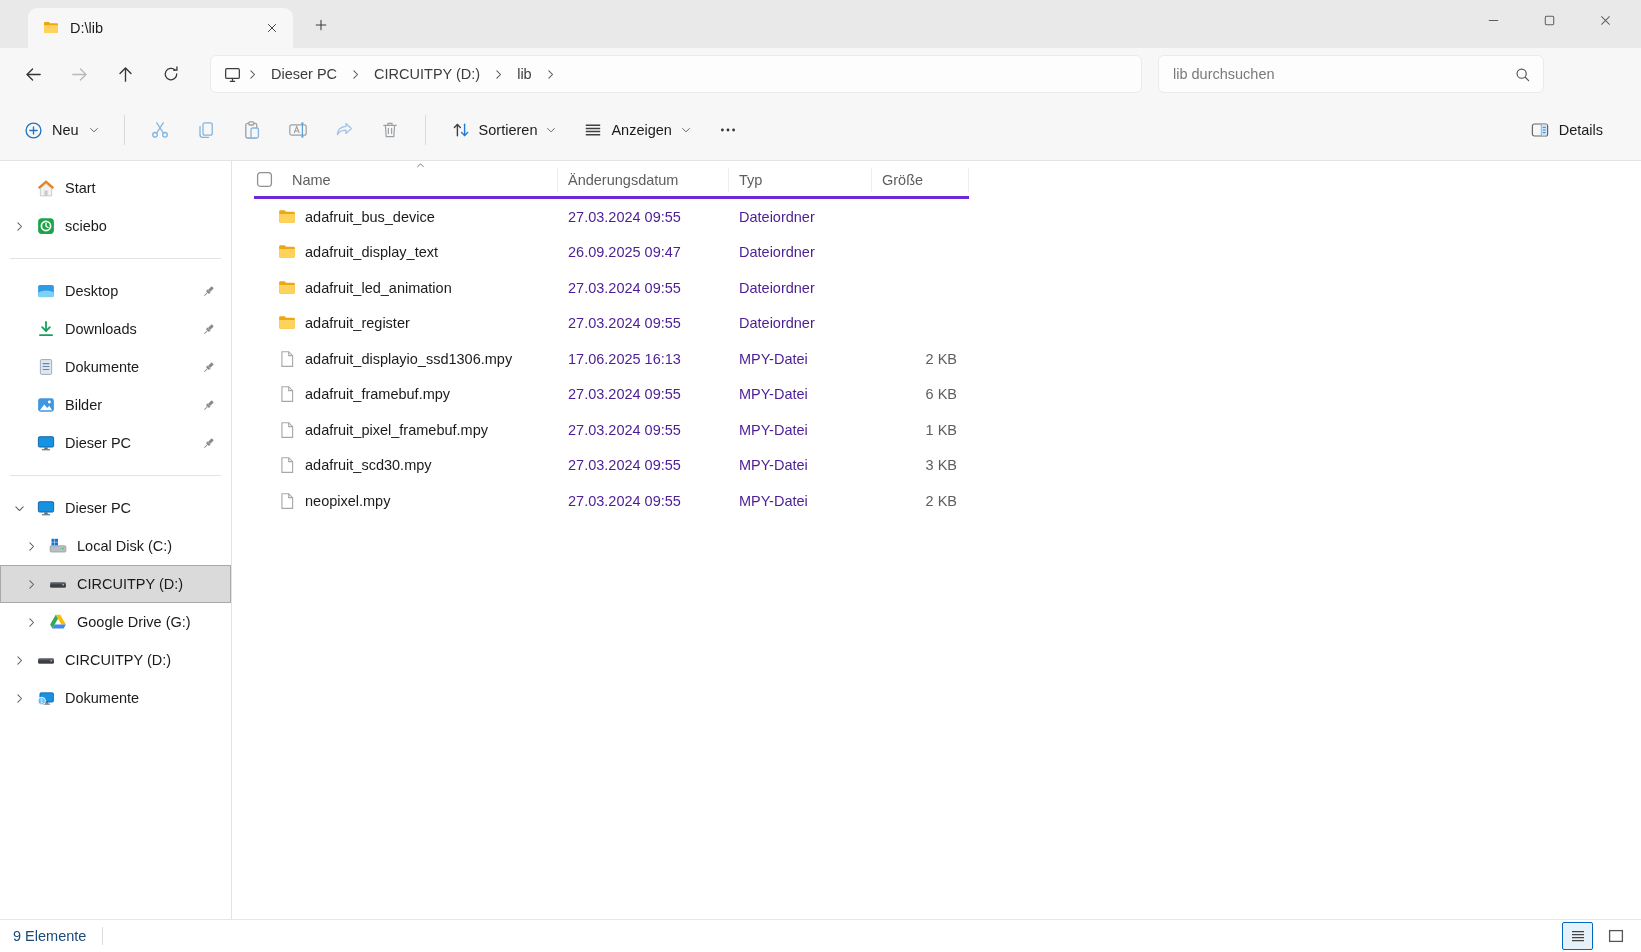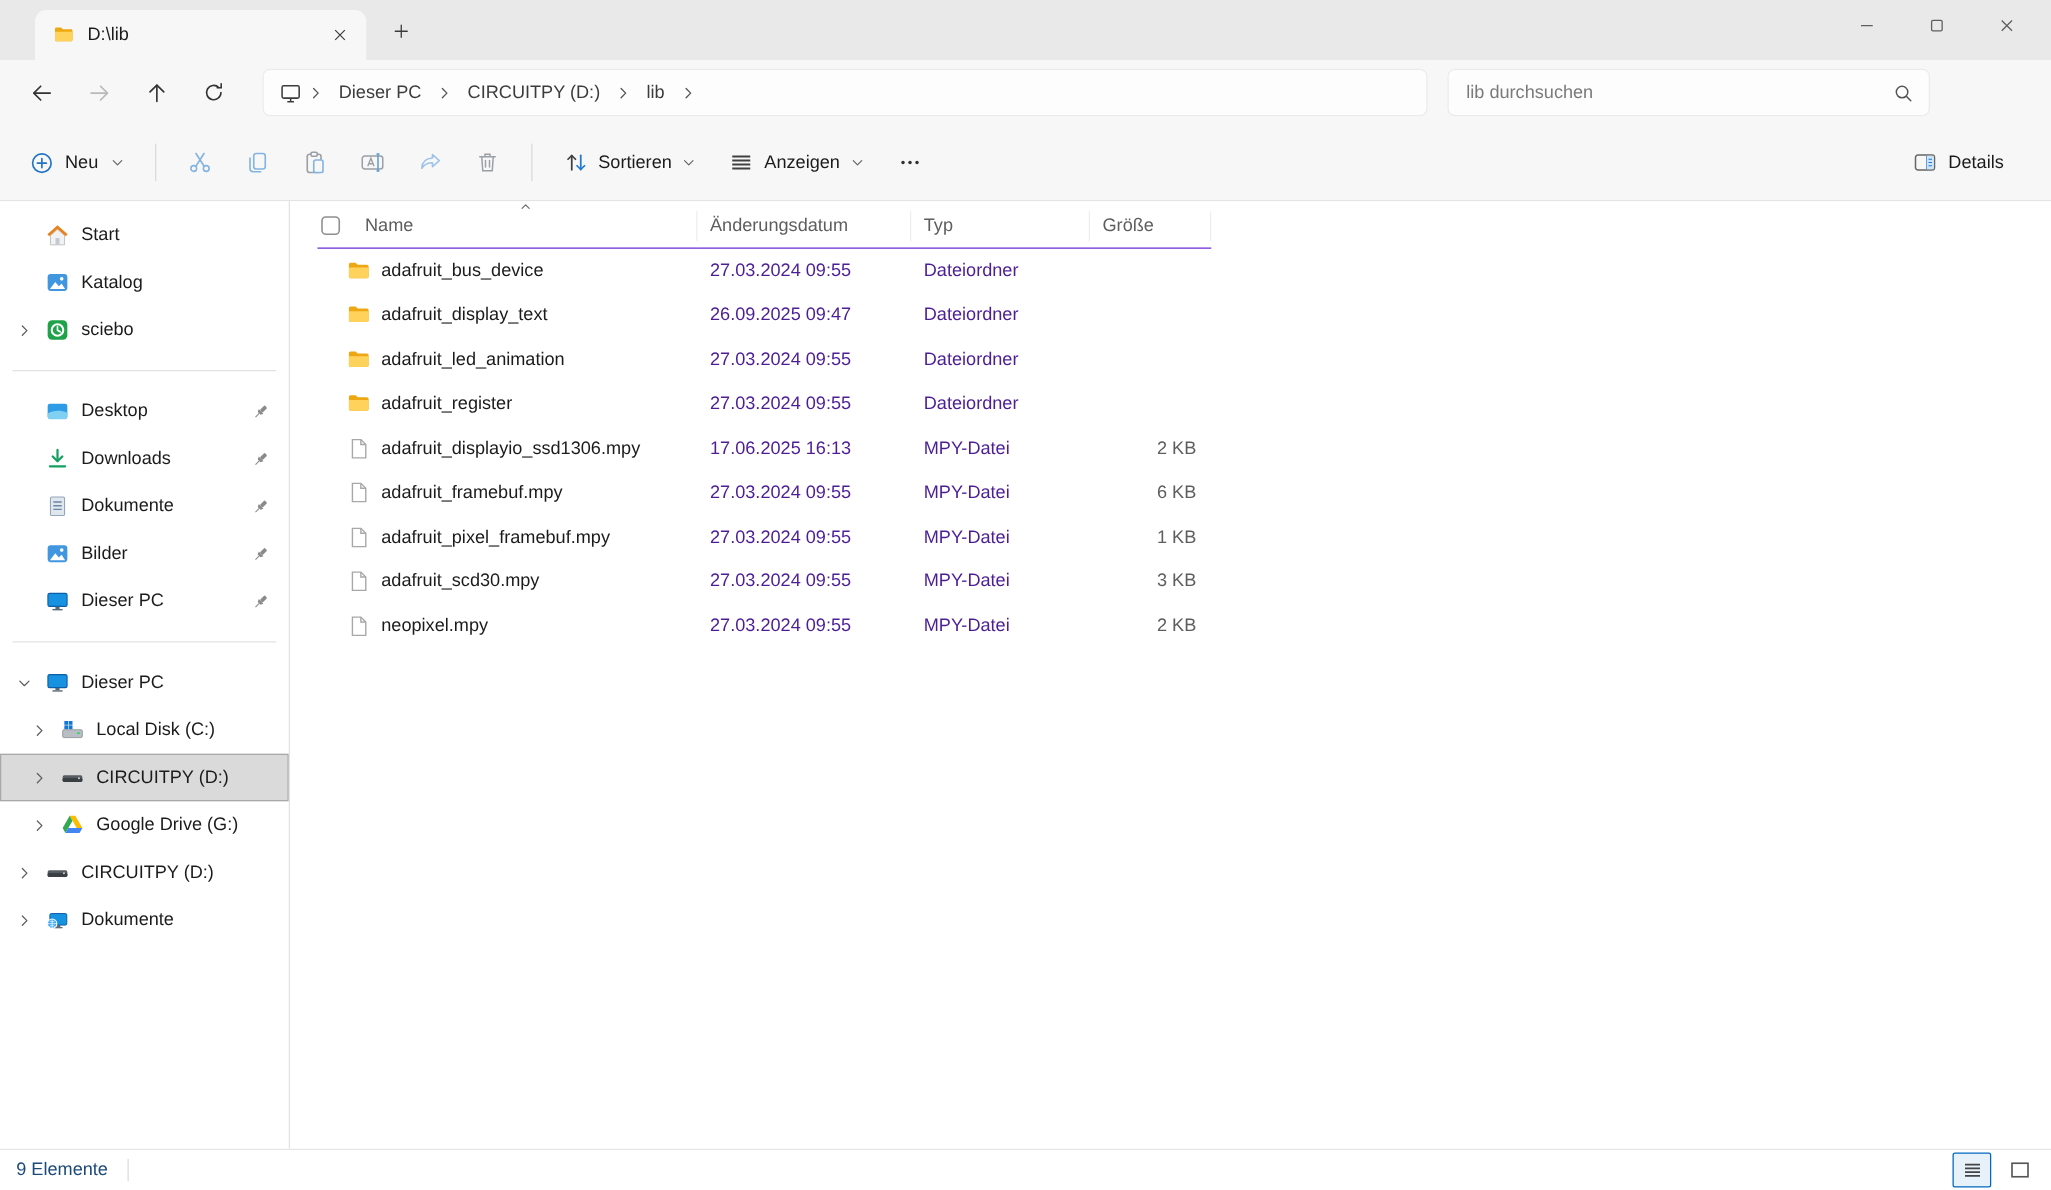--- a/index.html
+++ b/index.html
@@ -74,21 +74,21 @@
   .sb-pin { margin-left:auto; margin-right:14px; color:#8a8a8a; flex:none; }
   .sb-sep { height:1px; background:#e3e3e3; margin:13px 10px; }
 
   
   .content { flex:1; position:relative; }
   .sort-caret { position:absolute; top:-2px; left:182px; color:#666; }
   .grid {
     display:grid; grid-template-columns:24px 280px 171px 143px 97px;
     margin-left:22px; width:715px; align-items:center;
   }
-  .list-header { height:36px; color:#5e5e5e; border-bottom:1px solid #6d28d9; position:relative; margin-top:2px; }
+  .list-header { height:36px; color:#5e5e5e; border-bottom:3px solid #6d28d9; position:relative; margin-top:2px; }
   .hcell { height:24px; display:flex; align-items:center; border-right:1px solid #ededed; padding-left:10px; }
   .hcell.first { padding-left:14px; }
   .hcell.chk { border-right:none; padding-left:2px; }
   .row { height:35.5px; }
   .cell-name { display:flex; align-items:center; gap:9px; overflow:hidden; white-space:nowrap; }
   .cell-date, .cell-type { color:#4c1d95; padding-left:10px; white-space:nowrap; }
   .cell-size { color:#5e5e5e; text-align:right; padding-right:12px; white-space:nowrap; }
 
   
   .statusbar {
@@ -485,27 +485,20 @@
     <aside class="sidebar">
 
       <div class="sb-item">
         <span class="sb-chev"></span>
         <svg class="ic sb-ic" width="18" height="18">
             <use href="#i-home"></use>
           </svg>
         <span class="sb-label">Start</span>
       </div>
       <div class="sb-item">
-        <span class="sb-chev"></span>
-        <svg class="ic sb-ic" width="18" height="18">
-            <use href="#i-picture"></use>
-          </svg>
-        <span class="sb-label">Katalog</span>
-      </div>
-      <div class="sb-item">
         <span class="sb-chev">
             <svg class="ic" width="13" height="13">
               <use href="#i-chev-r"></use>
             </svg>
           </span>
         <svg class="ic sb-ic" width="18" height="18">
             <use href="#i-sciebo"></use>
           </svg>
         <span class="sb-label">sciebo</span>
       </div>

